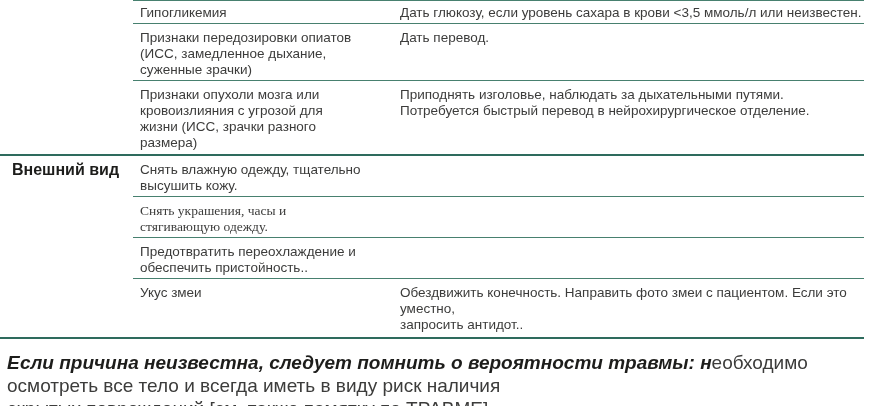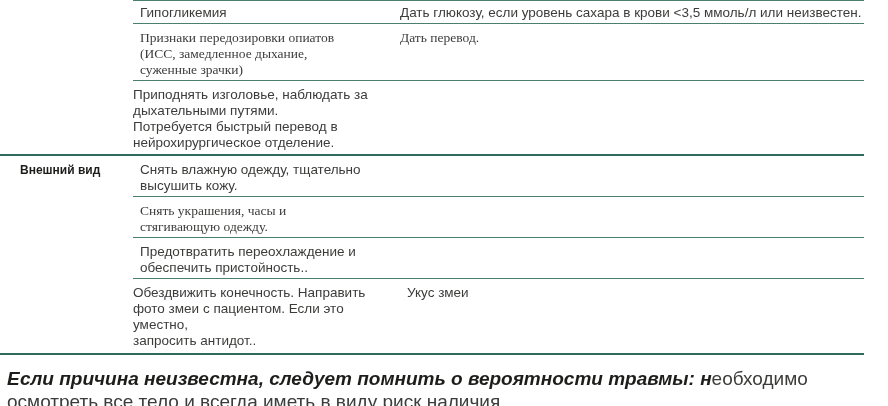--- a/index.html
+++ b/index.html
@@ -18,41 +18,41 @@
   .row {
     display: grid;
     grid-template-columns: 133px 267px 1fr;
   }
   .cell {
     white-space: pre-line;
     font-size: 13.5px;
     line-height: 16px;
   }
   .col1 {
-    padding-left: 20px;
+    padding-left: 12px;
     font-weight: bold;
     color: #1d1d1b;
-    font-size: 12px;
+    font-size: 16px;
     line-height: 16px;
   }
   .col2 { padding-left: 7px; padding-right: 10px; }
   .col3 { padding-right: 0; }
   .sep {
     height: 1px;
     margin-left: 133px;
     background: #47806f;
   }
   .sep.full {
     margin-left: 0;
     height: 2px;
     background: #2e6b5d;
   }
   
   .r-a1 { padding: 4px 0 2px; }
-  .r-a2 { padding: 6px 0 2px; font-family: Liberation Serif, serif; }
+  .r-a2 { padding: 6px 0 2px; }
   .r-a3 { padding: 6px 0 3px; }
   .r-b1 { padding: 6px 0 2px; }
   .r-b2 { padding: 6px 0 2px; font-family: Liberation Serif, serif; }
   .r-b3 { padding: 6px 0 2px; }
   .r-b4 { padding: 6px 0 4px; }
   .note {
     padding: 12px 8px 3px 7px;
     font-size: 19px;
     line-height: 23px;
   }
@@ -91,20 +91,24 @@
     <div class="cell col2">Признаки передозировки опиатов
 (ИСС, замедленное дыхание,
 суженные зрачки)</div>
     <div class="cell col3">Дать перевод.</div>
   </div>
 
   <div class="sep"></div>
 
   <div class="row r-a3">
     <div class="cell col1"></div>
+    <div class="cell col2">Признаки опухоли мозга или
+кровоизлияния с угрозой для
+жизни (ИСС, зрачки разного
+размера)</div>
     <div class="cell col3">Приподнять изголовье, наблюдать за дыхательными путями.
 Потребуется быстрый перевод в нейрохирургическое отделение.</div>
   </div>
 
   <div class="sep full"></div>
 
   <div class="row r-b1">
     <div class="cell col1">Внешний вид</div>
     <div class="cell col2">Снять влажную одежду, тщательно
 высушить кожу.</div>
@@ -126,23 +130,23 @@
     <div class="cell col1"></div>
     <div class="cell col2">Предотвратить переохлаждение и
 обеспечить пристойность..</div>
     <div class="cell col3"></div>
   </div>
 
   <div class="sep"></div>
 
   <div class="row r-b4">
     <div class="cell col1"></div>
+    <div class="cell col2">Укус змеи</div>
     <div class="cell col3">Обездвижить конечность. Направить фото змеи с пациентом. Если это уместно,
 запросить антидот..</div>
-    <div class="cell col2">Укус змеи</div>
   </div>
 
   <div class="sep full"></div>
 
   <div class="note"><span class="lead">Если причина неизвестна, следует помнить о вероятности травмы: н</span><span class="body">еобходимо осмотреть все тело и всегда иметь в виду риск наличия
 скрытых повреждений [см. также памятку по ТРАВМЕ]</span></div>
 
   <div class="sep full"></div>
 
   <div class="note-remember">СЛЕДУЕТ ПОМНИТЬ: ПАЦИЕНТАМ С НЕТИПИЧНЫМИ СИМПТОМАМИ ABCDE МОЖЕТ ПОТРЕБОВАТЬСЯ БЫСТРАЯ ГОСПИТАЛИЗАЦИЯ /

